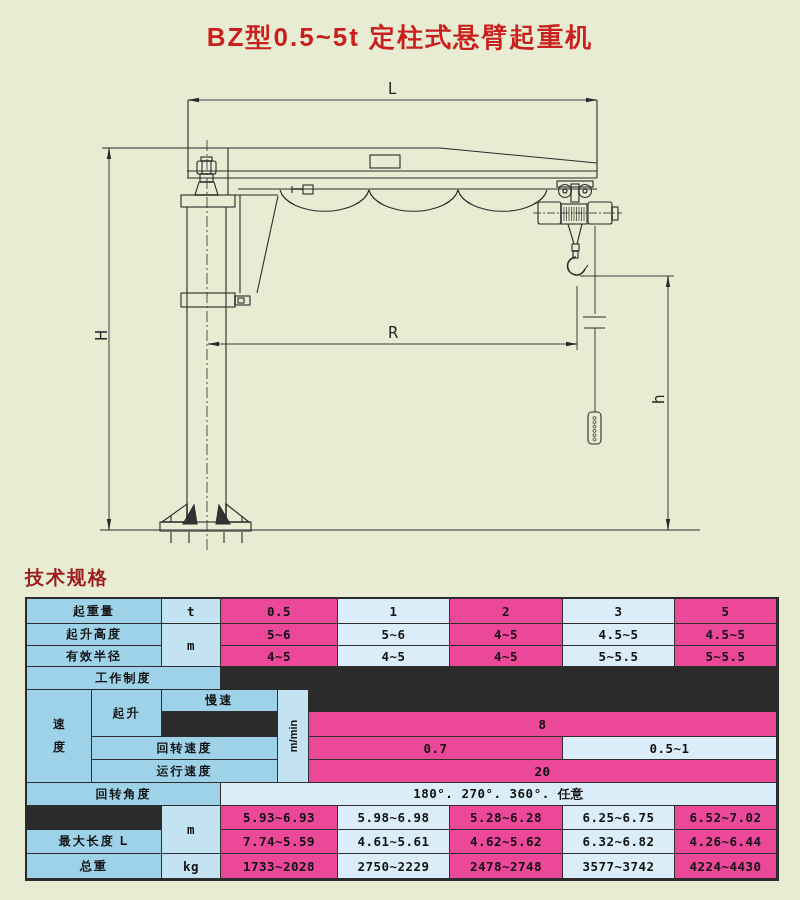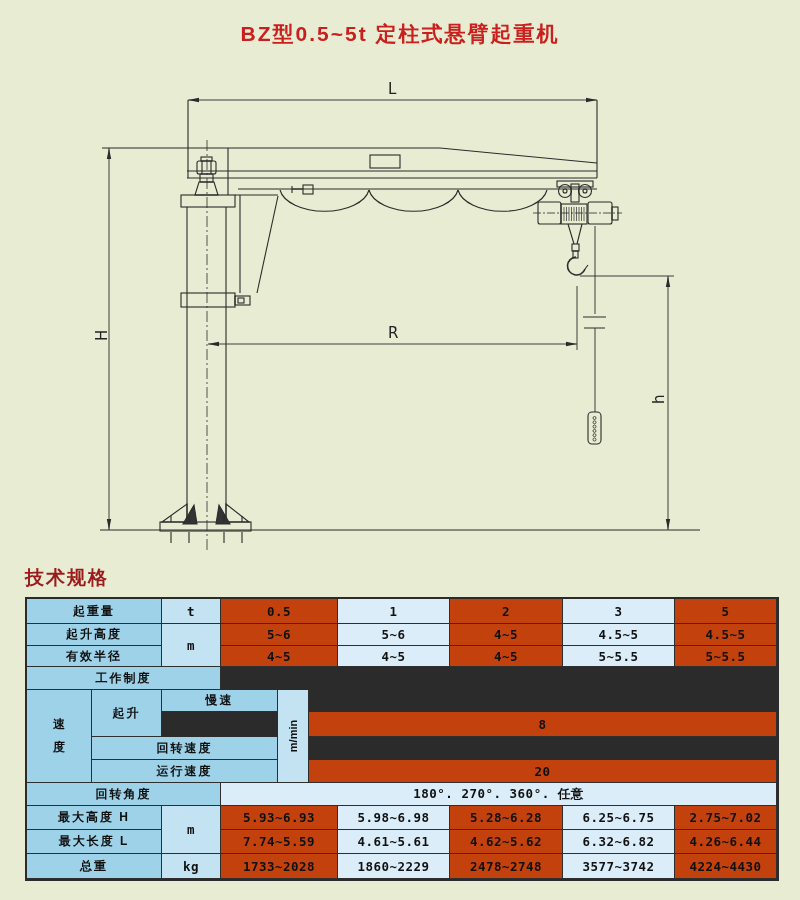--- a/index.html
+++ b/index.html
@@ -1,33 +1,33 @@
 <!DOCTYPE html>
 <html><head>
 <meta charset="utf-8">
 <style>
   html,body{margin:0;padding:0;}
   body{width:800px;height:900px;background:#e8ecd3;position:relative;overflow:hidden;
        font-family:"Liberation Sans",sans-serif;}
   .main-title{position:absolute;top:20px;left:0;width:800px;text-align:center;
-       color:#c9201d;font-size:21px;font-weight:700;letter-spacing:2px;}
+       color:#c9201d;font-size:26px;font-weight:700;letter-spacing:2px;}
   .section-title{position:absolute;top:565px;left:25px;color:#9a1b1b;
        font-size:19px;font-weight:700;letter-spacing:2px;}
   svg.diagram{position:absolute;top:0;left:0;}
   .spec-table{position:absolute;left:25px;top:597px;width:750px;height:280px;
        display:grid;
        grid-template-columns:65px 70px 59px 57px 31px 29px 112px 113px 112px 102px;
        grid-template-rows:25px 22px 21px 23px 22px 25px 23px 23px 23px 24px 24px 25px;
        border:2px solid #2b2b2b;background:#2b2b2b;}
   .cell{display:flex;align-items:center;justify-content:center;
        border-right:1px solid #2e2e2e;border-bottom:1px solid #2e2e2e;
        color:#101010;font-size:12px;overflow:hidden;}
   .hc{background:#9dd2e8;}
   .uc{background:#c4e3f2;}
-  .g{background:#c2410c;}
+  .g{background:#ec4899;}
   .b{background:#daedf8;}
   .lab{font-weight:700;letter-spacing:2px;}
   .val{font-family:"DejaVu Sans Mono",monospace;font-weight:700;font-size:12.5px;letter-spacing:0.5px;}
   .stack{display:inline-block;width:15px;word-break:break-all;text-align:center;
        line-height:1.9;letter-spacing:0;}
   .vert{transform:rotate(-90deg);white-space:nowrap;font-size:11px;font-weight:700;letter-spacing:0;}
 </style>
 </head>
 <body>
 
@@ -171,41 +171,42 @@
   <div class="cell hc lab" style="grid-area:5/1/9/2">
       <span class="stack">速度</span>
     </div>
   <div class="cell hc lab" style="grid-area:5/2/7/3">起升</div>
   <div class="cell hc lab" style="grid-area:5/3/6/5">慢速</div>
   <div class="cell uc" style="grid-area:5/5/9/6">
       <span class="vert">m/min</span>
     </div>
   <div class="cell g val" style="grid-area:6/6/7/11">8</div>
   <div class="cell hc lab" style="grid-area:7/2/8/5">回转速度</div>
+  <div class="cell g val" style="grid-area:7/6/8/9">0.7</div>
+  <div class="cell b val" style="grid-area:7/9/8/11">0.5~1</div>
   <div class="cell hc lab" style="grid-area:8/2/9/5">运行速度</div>
   <div class="cell g val" style="grid-area:8/6/9/11">20</div>
 
   <div class="cell hc lab" style="grid-area:9/1/10/4">回转角度</div>
   <div class="cell b val" style="grid-area:9/4/10/11">180°. 270°. 360°. 任意</div>
 
-  <div class="cell hc lab" style="grid-area:10/1/11/3">最大高度 H</div>
   <div class="cell uc val" style="grid-area:10/3/12/4">m</div>
   <div class="cell g val" style="grid-area:10/4/11/7">5.93~6.93</div>
   <div class="cell b val" style="grid-area:10/7/11/8">5.98~6.98</div>
   <div class="cell g val" style="grid-area:10/8/11/9">5.28~6.28</div>
   <div class="cell b val" style="grid-area:10/9/11/10">6.25~6.75</div>
-  <div class="cell g val" style="grid-area:10/10/11/11">2.75~7.02</div>
+  <div class="cell g val" style="grid-area:10/10/11/11">6.52~7.02</div>
 
   <div class="cell hc lab" style="grid-area:11/1/12/3">最大长度 L</div>
   <div class="cell g val" style="grid-area:11/4/12/7">7.74~5.59</div>
   <div class="cell b val" style="grid-area:11/7/12/8">4.61~5.61</div>
   <div class="cell g val" style="grid-area:11/8/12/9">4.62~5.62</div>
   <div class="cell b val" style="grid-area:11/9/12/10">6.32~6.82</div>
   <div class="cell g val" style="grid-area:11/10/12/11">4.26~6.44</div>
 
   <div class="cell hc lab" style="grid-area:12/1/13/3">总重</div>
   <div class="cell uc val" style="grid-area:12/3/13/4">kg</div>
   <div class="cell g val" style="grid-area:12/4/13/7">1733~2028</div>
-  <div class="cell b val" style="grid-area:12/7/13/8">1860~2229</div>
+  <div class="cell b val" style="grid-area:12/7/13/8">2750~2229</div>
   <div class="cell g val" style="grid-area:12/8/13/9">2478~2748</div>
   <div class="cell b val" style="grid-area:12/9/13/10">3577~3742</div>
   <div class="cell g val" style="grid-area:12/10/13/11">4224~4430</div>
 </div>
 
 </body></html>

